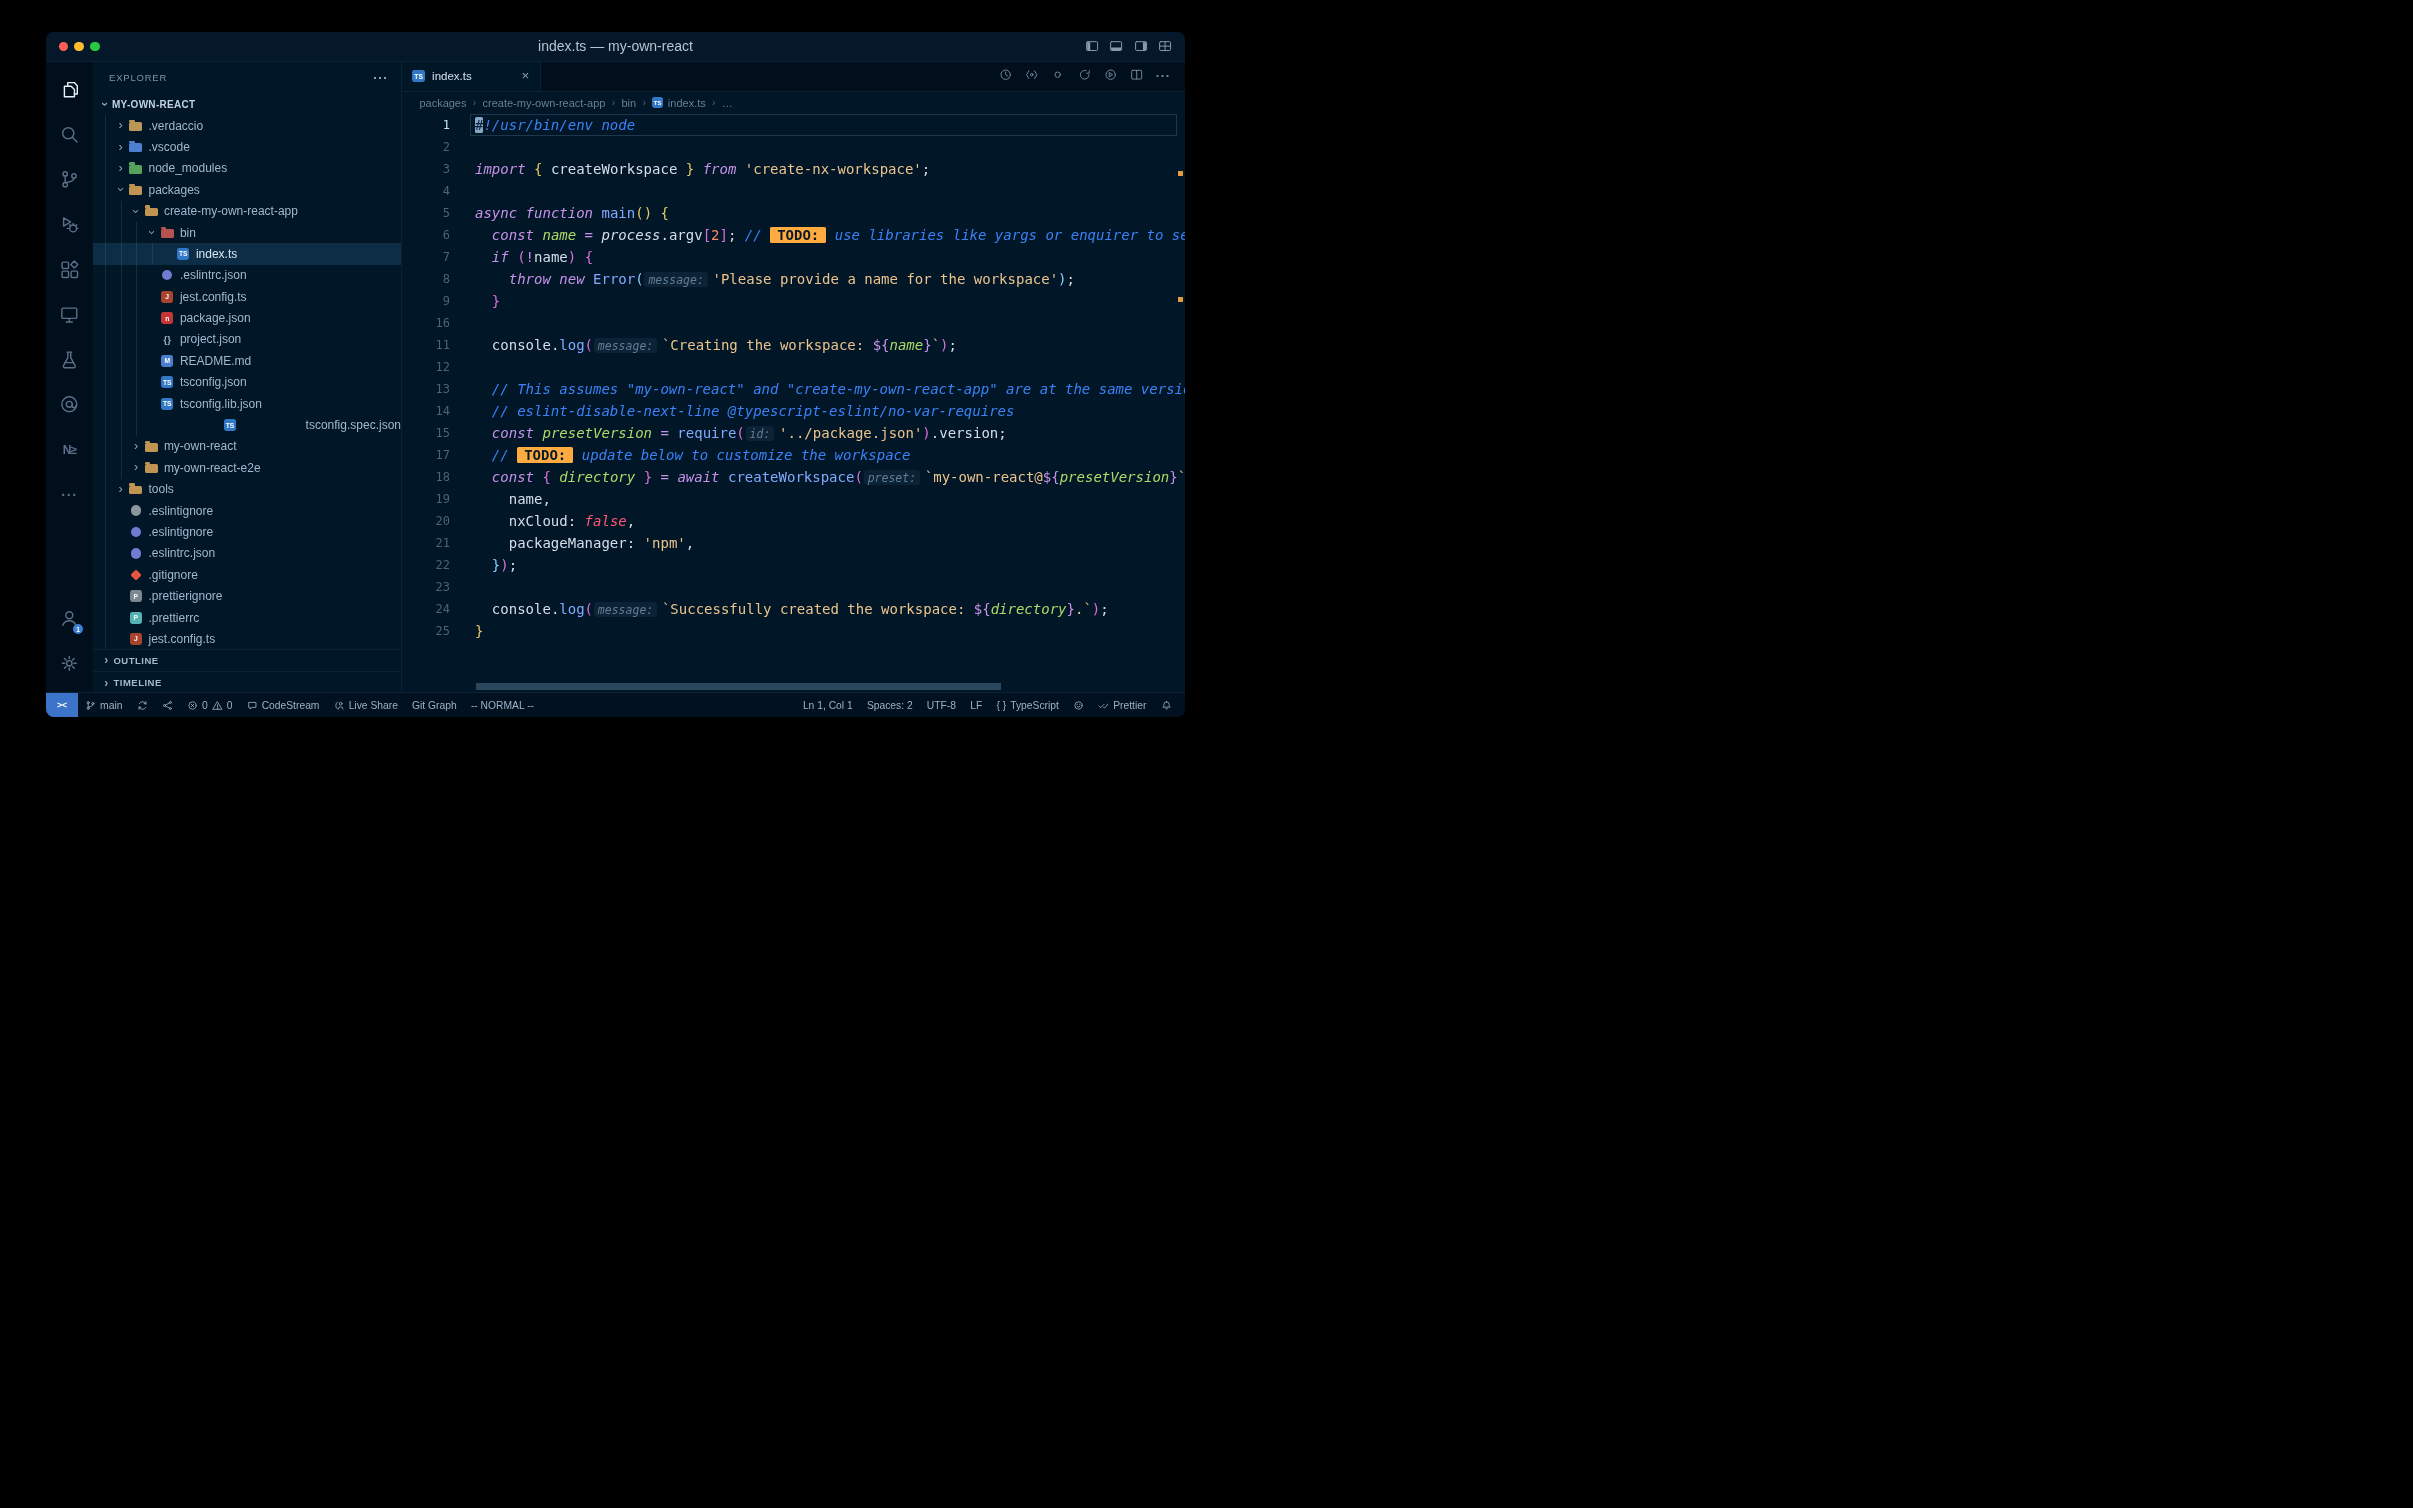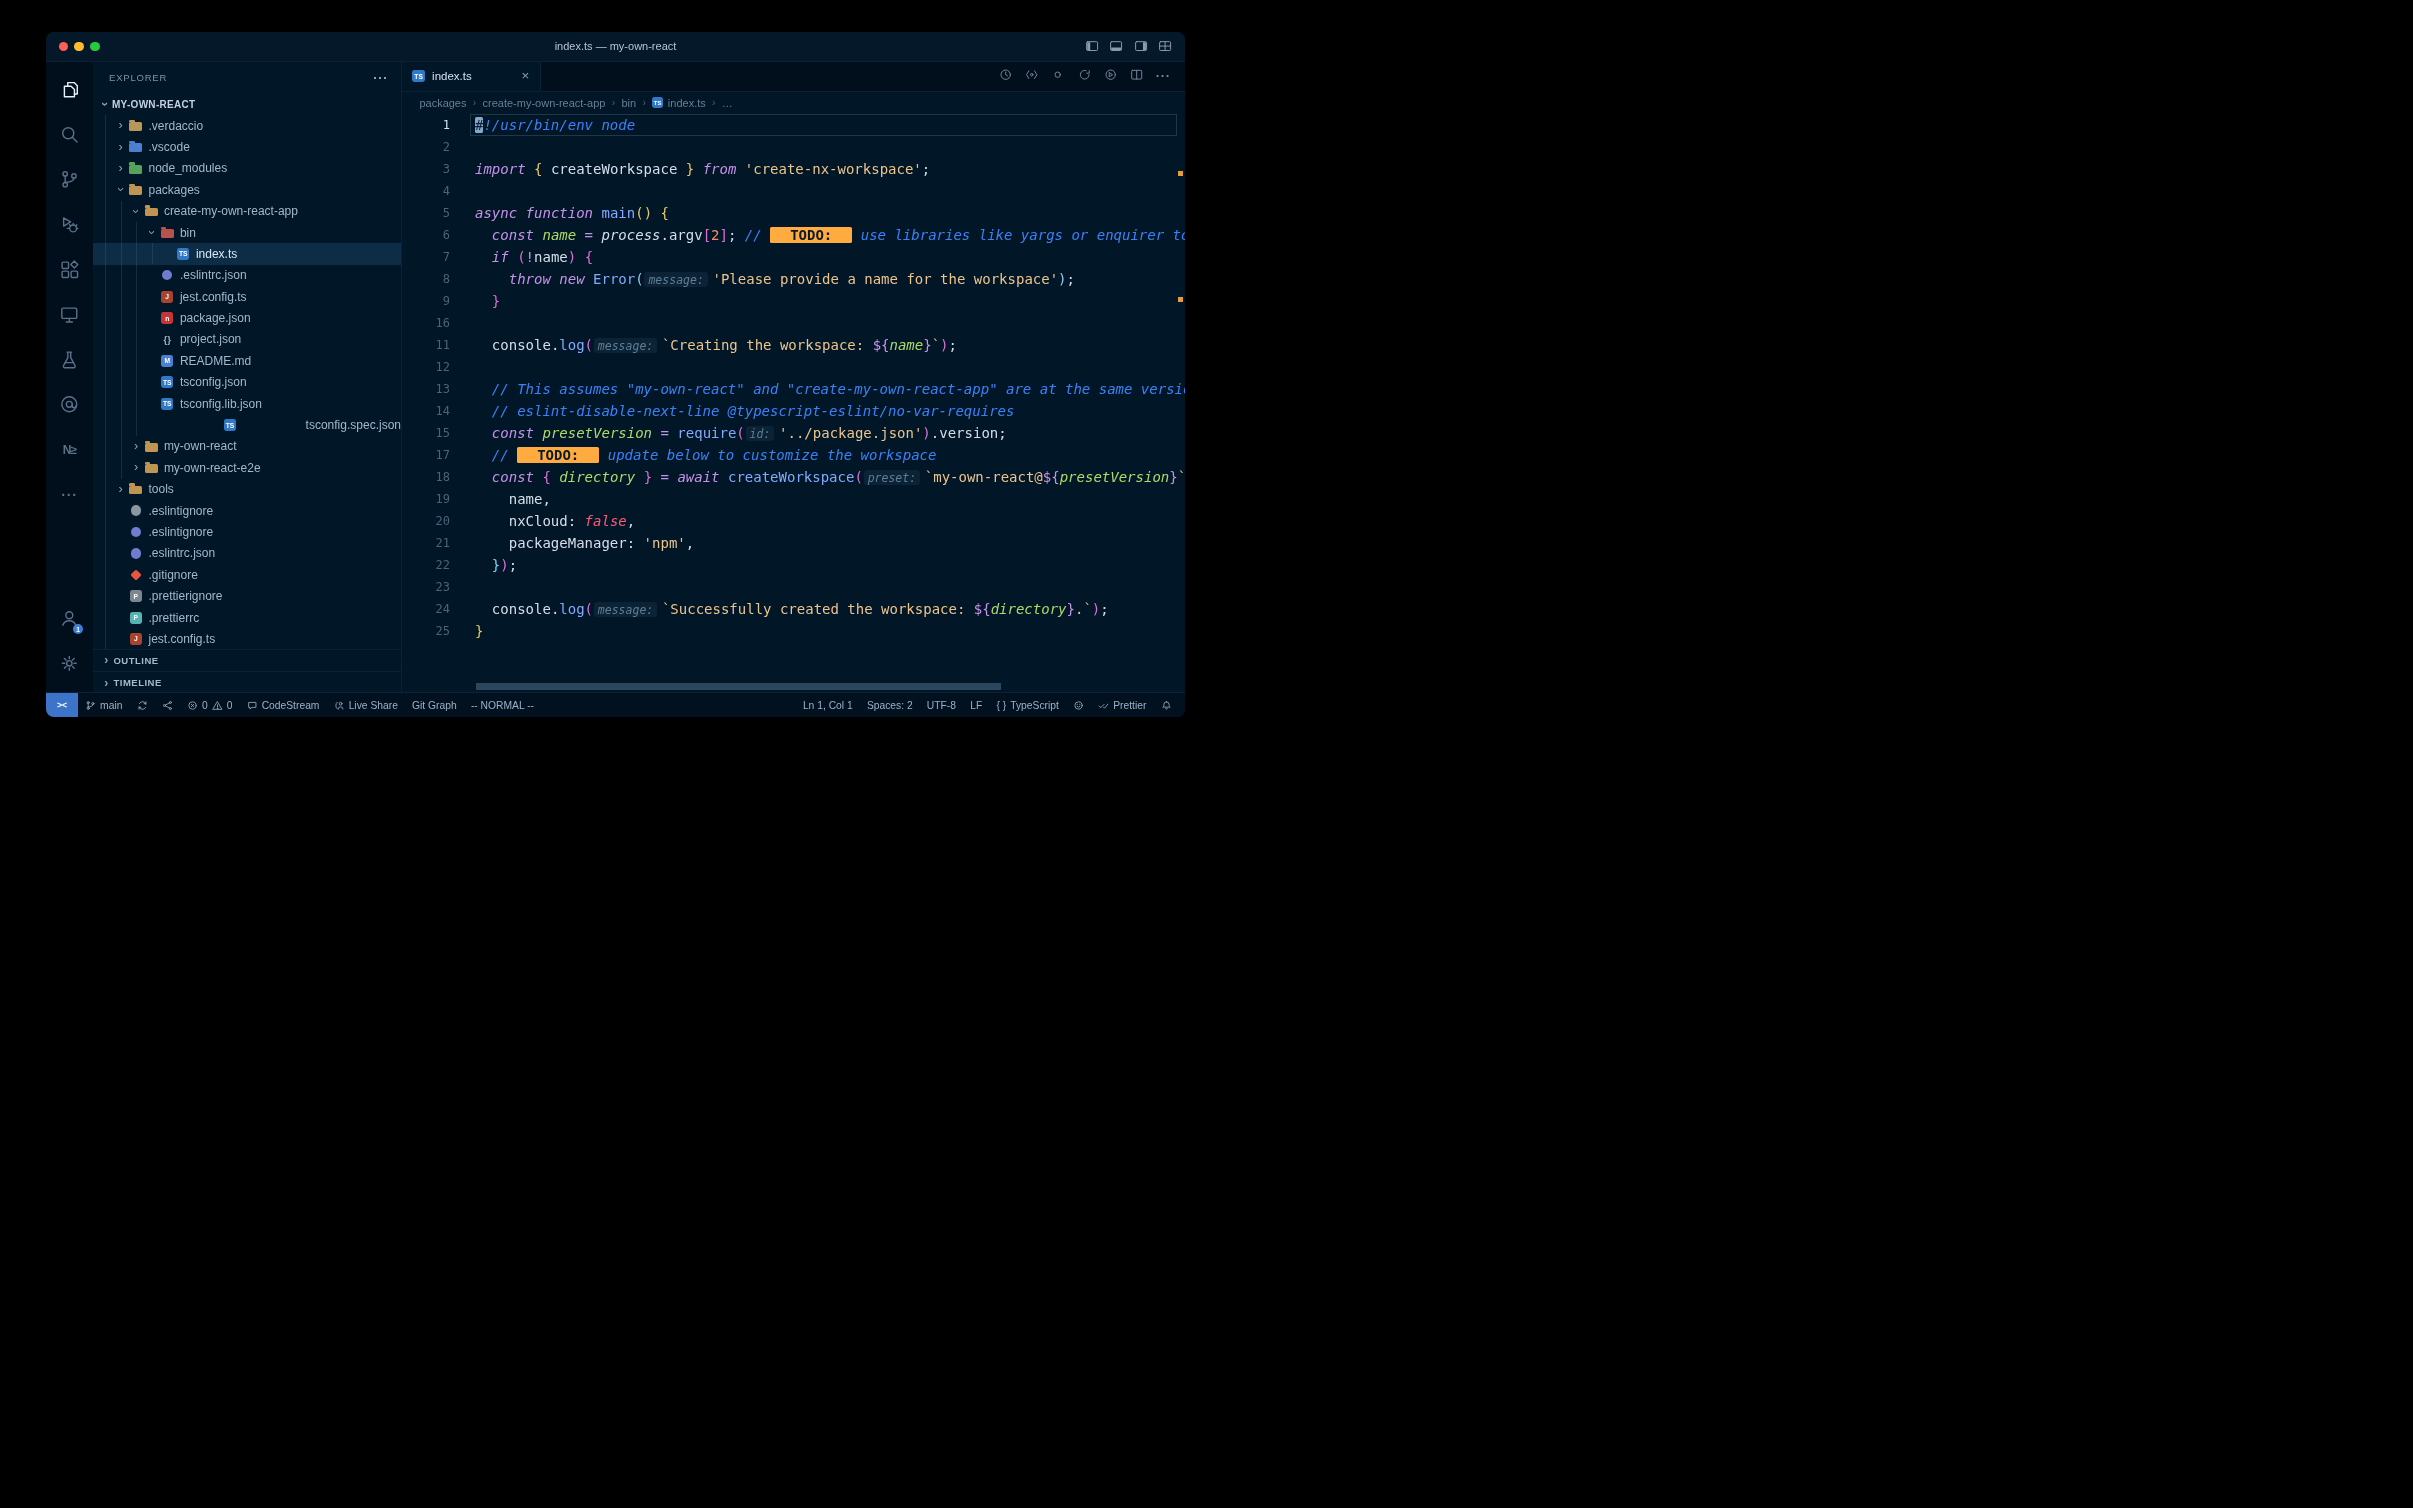--- a/index.html
+++ b/index.html
@@ -6,21 +6,21 @@
     font-family:"Liberation Sans",sans-serif;-webkit-font-smoothing:antialiased;}
   .stage{position:relative;width:1207px;height:754px;background:#000;}
   .window{position:absolute;left:46px;top:32px;width:1139px;height:685px;background:#011627;
     border-radius:8px;overflow:hidden;box-shadow:0 20px 55px rgba(0,0,0,.75);display:flex;flex-direction:column;}
   
   .titlebar{height:28.5px;background:#05182a;border-bottom:0.8px solid #0a2135;position:relative;
     display:flex;align-items:center;flex-shrink:0;}
   .traffic{position:absolute;left:12.7px;top:0;height:28.5px;display:flex;align-items:center;gap:6.3px;}
   .tl{width:9.5px;height:9.5px;border-radius:50%;}
   .tl.red{background:#ff5f57}.tl.yellow{background:#febc2e}.tl.green{background:#28c840}
-  .title{position:absolute;left:0;right:0;text-align:center;font-size:11px;color:#b6c3d0;font-weight:500;}
+  .title{position:absolute;left:0;right:0;text-align:center;font-size:14px;color:#b6c3d0;font-weight:500;}
   .tb-icons{margin-left:auto;display:flex;align-items:center;gap:10.3px;padding-right:12.7px;color:#8b9bab;z-index:2;}
   .tb-icons svg{display:block}
   
   .main{flex:1;display:flex;min-height:0;}
   .activitybar{width:47px;background:#010e1b;display:flex;flex-direction:column;align-items:center;
     padding-top:6.3px;flex-shrink:0;}
   .act-top{display:flex;flex-direction:column;}
   .act-bottom{margin-top:auto;display:flex;flex-direction:column;padding-bottom:4.7px;}
   .act-item{width:40px;height:45px;display:flex;align-items:center;justify-content:center;
     color:#5c7089;position:relative;cursor:pointer;}
@@ -85,21 +85,21 @@
   .tk-var{color:#addb67;font-style:italic}
   .tk-num{color:#f78c6c}
   .tk-cmt{color:#3b82f6;font-style:italic}
   .tk-txt{color:#d6deeb}
   .tk-obj{color:#d6deeb;font-style:italic}
   .tk-op{color:#c792ea}
   .tk-bool{color:#ff5874;font-style:italic}
   .tk-b1{color:#e8c964}
   .tk-b2{color:#da70d6}
   .tk-b3{color:#87cefa}
-  .tk-todo{background:#ffab40;color:#081a28;font-weight:700;font-style:normal;padding:0 20px;border-radius:1.6px;}
+  .tk-todo{background:#ffab40;color:#081a28;font-weight:700;font-style:normal;padding:0 7px;border-radius:1.6px;}
   .tk-hint{color:#5f7e97;font-style:italic;font-size:11.5px;background:rgba(95,126,151,.13);
     border-radius:3.2px;padding:0.8px 4px;margin:0 4.7px 0 0.8px;}
   .tk-cursor{background:#84a9c8;color:#07203a;font-style:normal;border-radius:1.6px;}
   .hscroll{position:absolute;left:74px;bottom:2.4px;width:525px;height:7.1px;background:rgba(94,130,160,.45);cursor:pointer;}
   .vmark{position:absolute;right:1.6px;width:5.5px;height:5.5px;background:#ffab40;opacity:.9;}
   
   .statusbar{height:24px;background:#01111f;border-top:0.8px solid #0b2236;display:flex;align-items:stretch;
     font-size:10.3px;color:#9cb1c7;flex-shrink:0;}
   .sb-side{display:flex;align-items:stretch;}
   .sb-side.right{margin-left:auto;padding-right:6.3px;}

